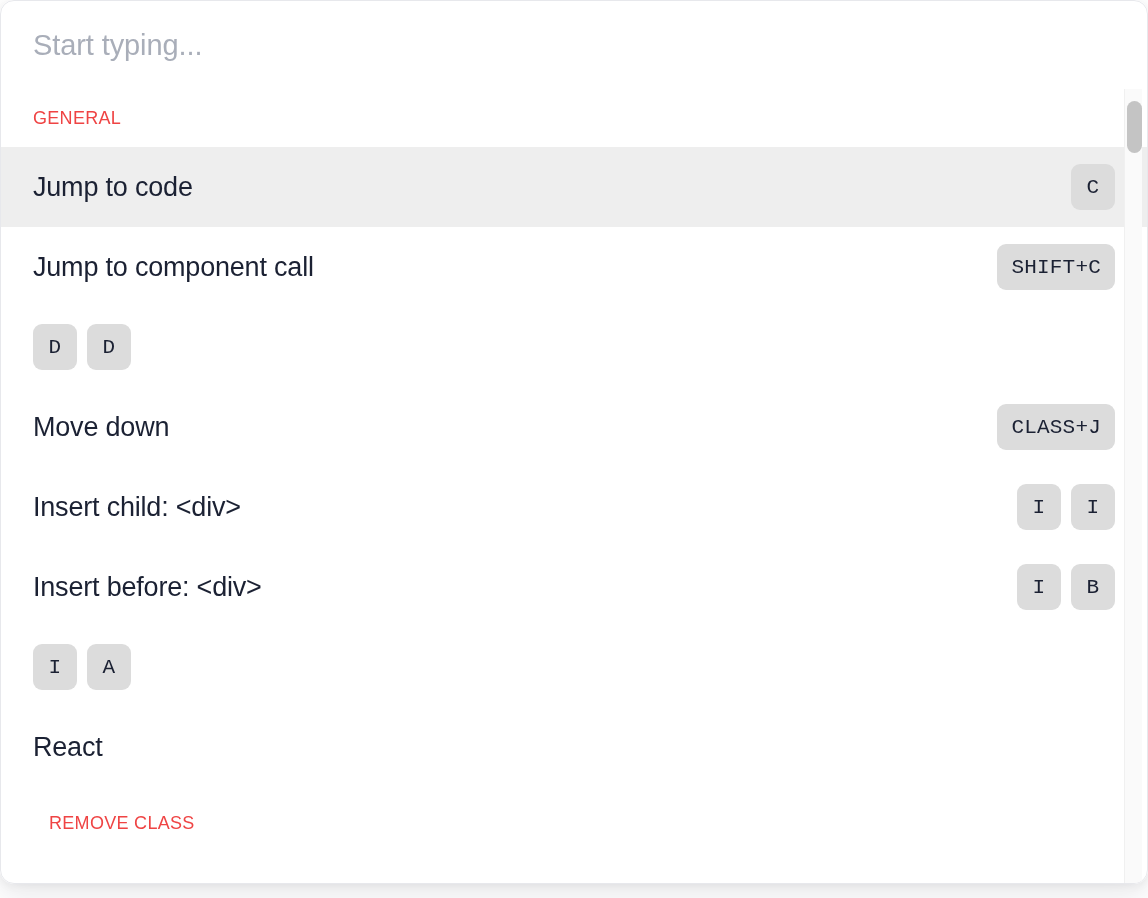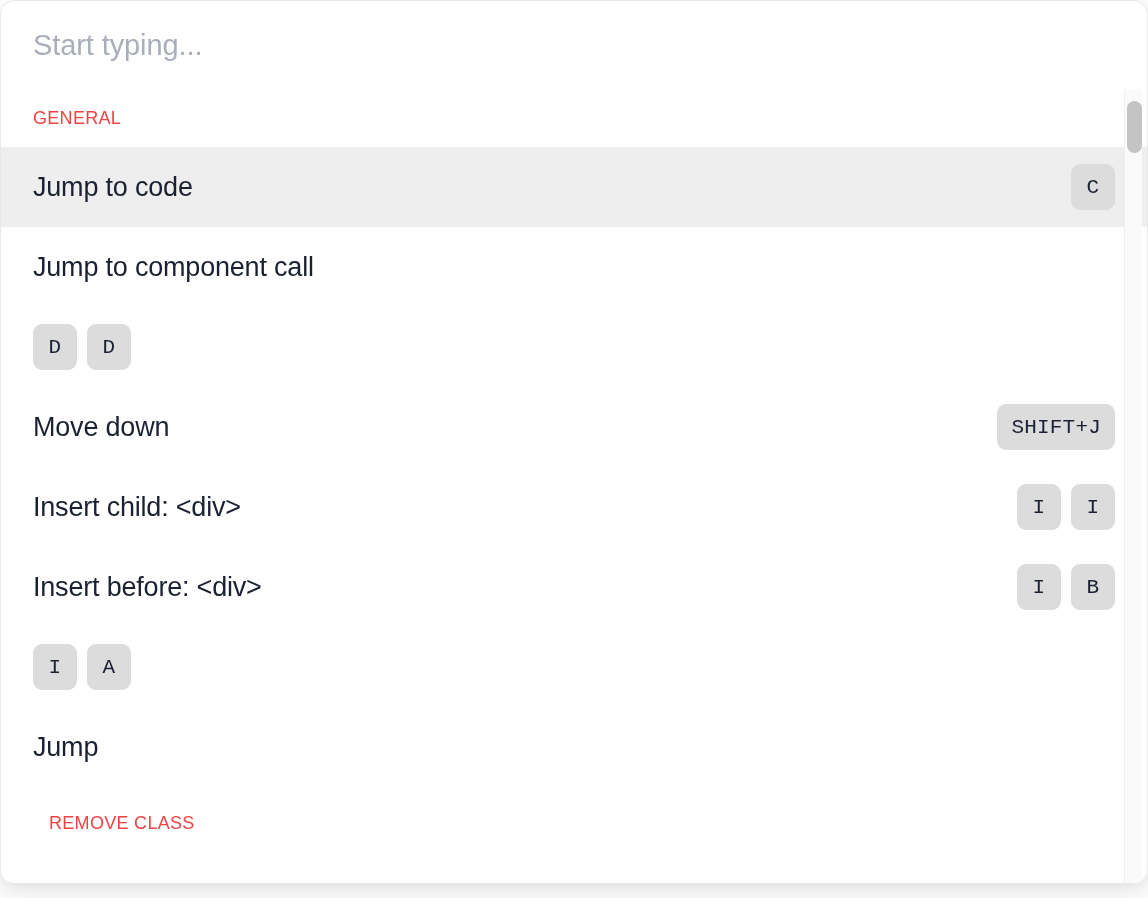--- a/index.html
+++ b/index.html
@@ -232,33 +232,36 @@
 
         <div class="cmd-row selected">
           <span class="cmd-label">Jump to code</span>
           <span class="keys">
             <span class="key">C</span>
           </span>
         </div>
 
         <div class="cmd-row">
           <span class="cmd-label">Jump to component call</span>
+          <span class="keys">
+            <span class="key wide">SHIFT+C</span>
+          </span>
         </div>
 
         <div class="cmd-row">
           <span class="keys">
             <span class="key">D</span>
             <span class="key">D</span>
           </span>
         </div>
 
         <div class="cmd-row">
           <span class="cmd-label">Move down</span>
           <span class="keys">
-            <span class="key wide">SHIFT+J</span>
+            <span class="key wide">CLASS+J</span>
           </span>
         </div>
 
         <div class="cmd-row">
           <span class="cmd-label">Insert child: &lt;div&gt;</span>
           <span class="keys">
             <span class="key">I</span>
             <span class="key">I</span>
           </span>
         </div>
@@ -272,21 +275,21 @@
         </div>
 
         <div class="cmd-row">
           <span class="keys">
             <span class="key">I</span>
             <span class="key">A</span>
           </span>
         </div>
 
         <div class="cmd-row">
-          <span class="cmd-label">Jump</span>
+          <span class="cmd-label">React</span>
         </div>
 
         <div class="group-header tight-top">REMOVE CLASS</div>
 
       </div>
 
       <div class="scrollbar-track">
         <div class="scrollbar-thumb"></div>
       </div>
     </div>

